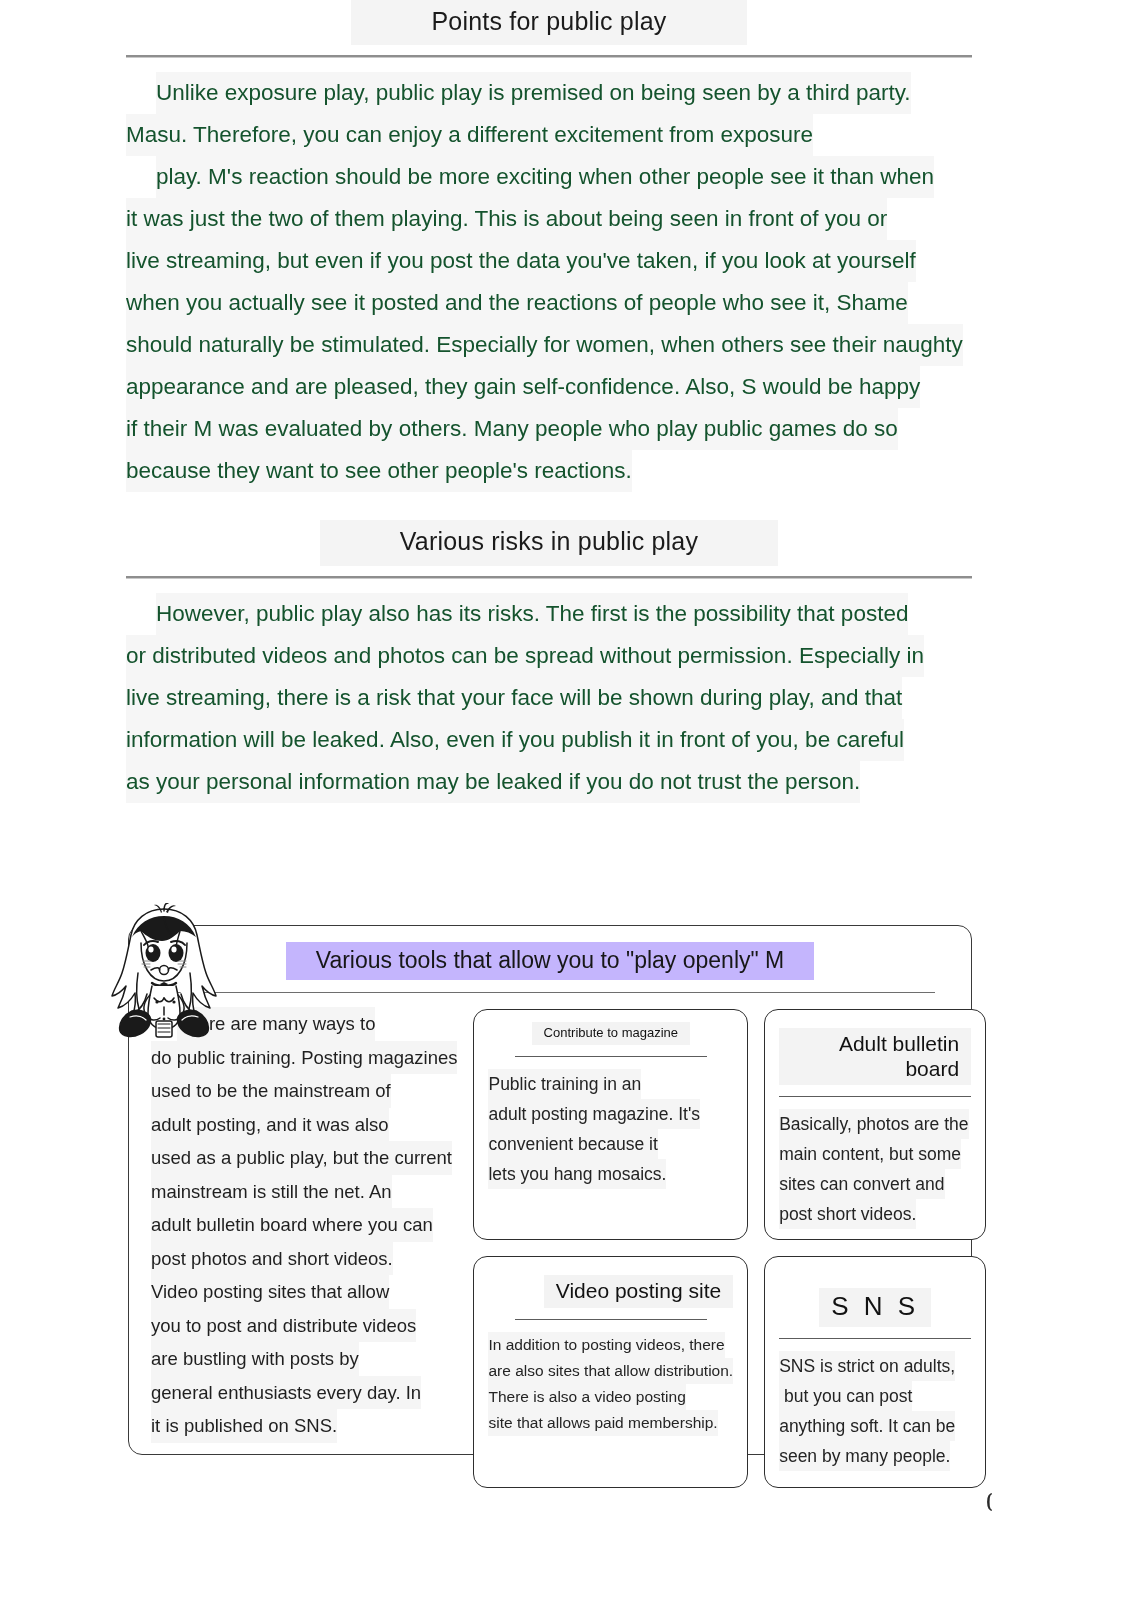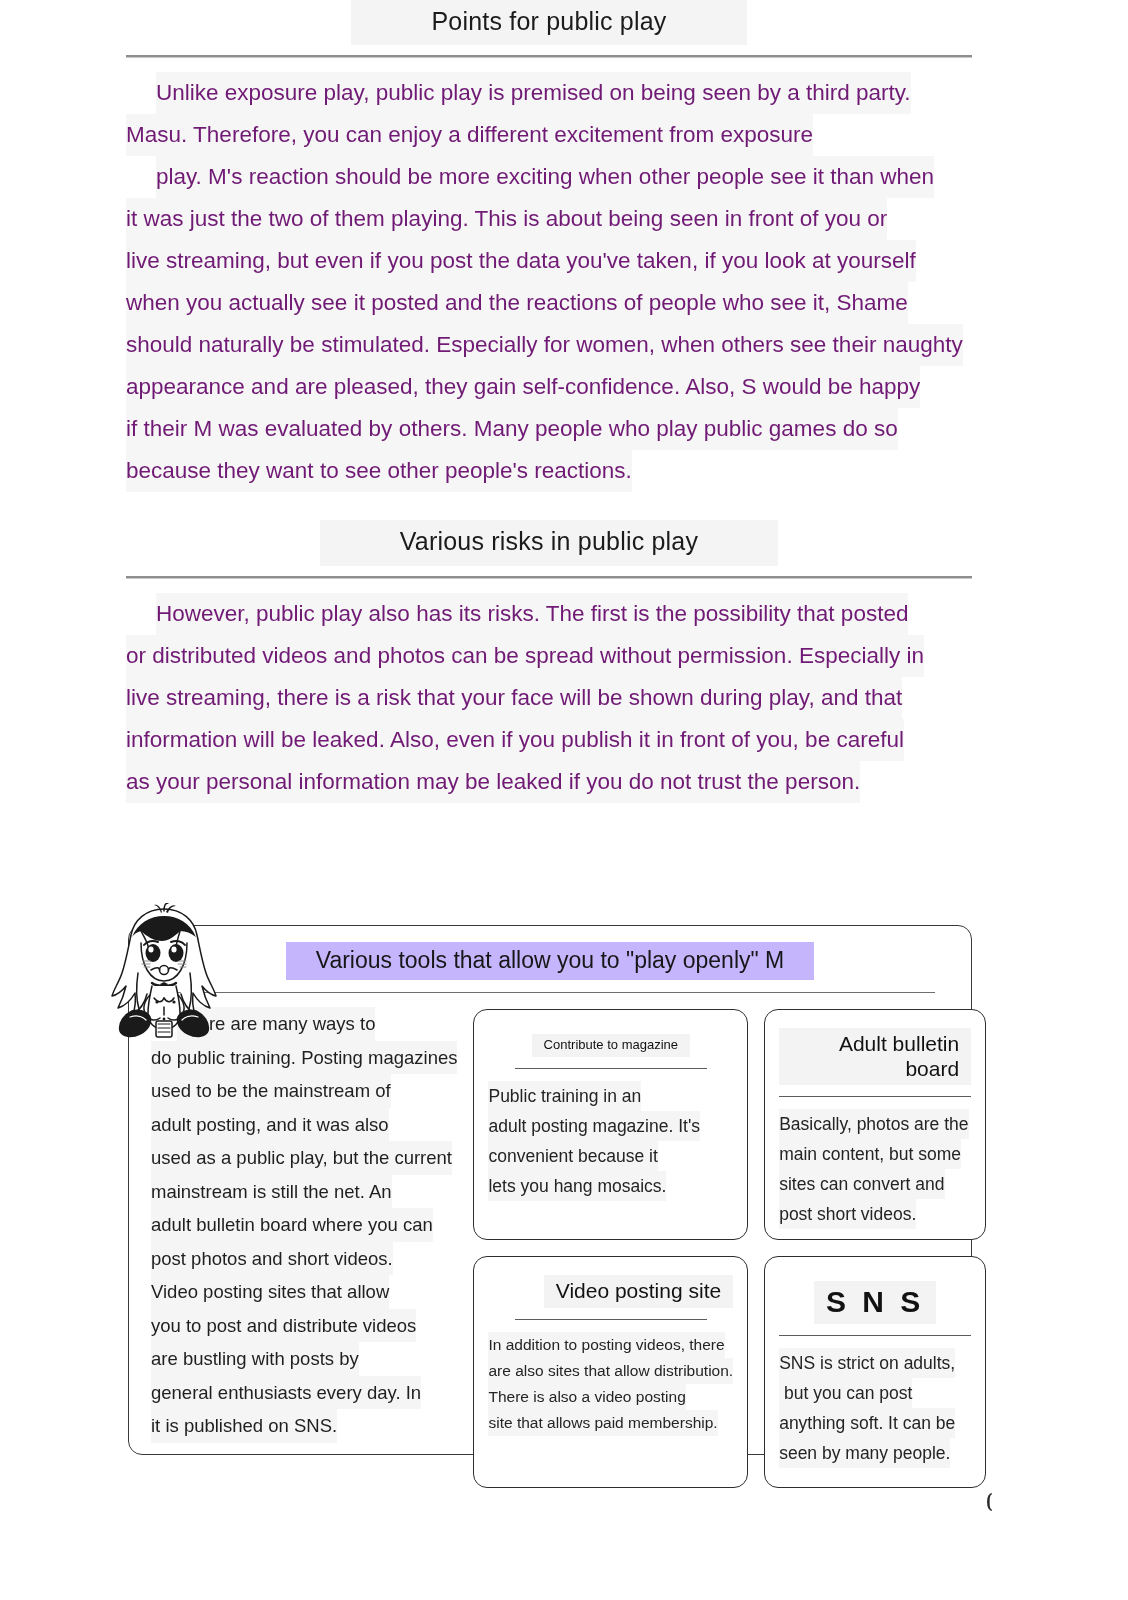--- a/index.html
+++ b/index.html
@@ -44,21 +44,21 @@
   .rule {
     height: 0;
     border-top: 2px solid #8e8e8e;
     border-bottom: 1px solid #c9c9c9;
     margin-top: 10px;
     width: 846px;
   }
 
   .body-par {
     font-size: 22.5px;
-    color: #701a75;
+    color: #14532d;
     line-height: 42px;
     margin-top: 14px;
   }
   .body-par .ln {
     display: block;
     background: #f6f6f6;
     width: fit-content;
     max-width: 846px;
     white-space: pre;
   }
@@ -135,23 +135,23 @@
   .card-title {
     text-align: center;
     color: #121212;
     line-height: 1.2;
   }
   .card-title .hl {
     background: #f3f3f3;
     display: inline-block;
     padding: 3px 12px 4px 12px;
   }
-  .card-title.sz-sm { font-size: 13px; margin-top: 12px; }
+  .card-title.sz-sm { font-size: 13px; }
   .card-title.sz-md { font-size: 21px; margin-top: 6px; text-align: right; }
-  .card-title.sz-lg { font-size: 30px; letter-spacing: 4px; margin-top: 12px; font-weight: bold; }
+  .card-title.sz-lg { font-size: 26px; letter-spacing: 4px; margin-top: 19px; }
 
   .card-rule {
     margin: 11px auto 0 auto;
     width: 192px;
     height: 0;
     border-top: 1.4px solid #5c5c5c;
   }
   .card-body {
     margin-top: 12px;
     color: #242424;

